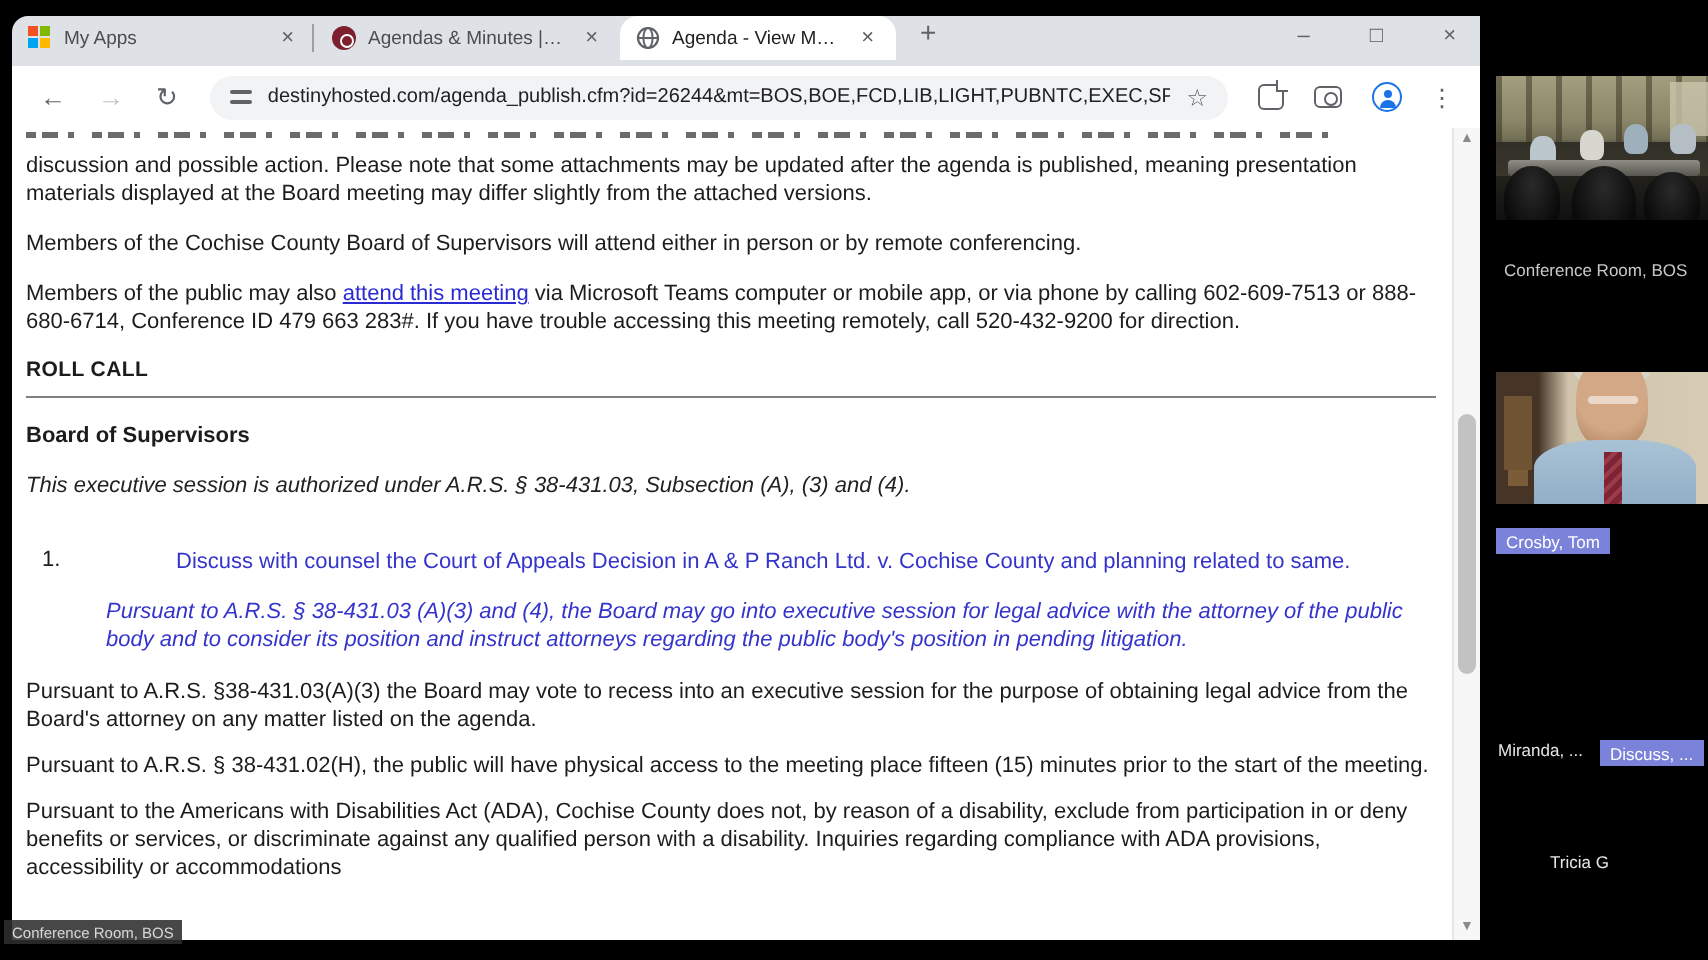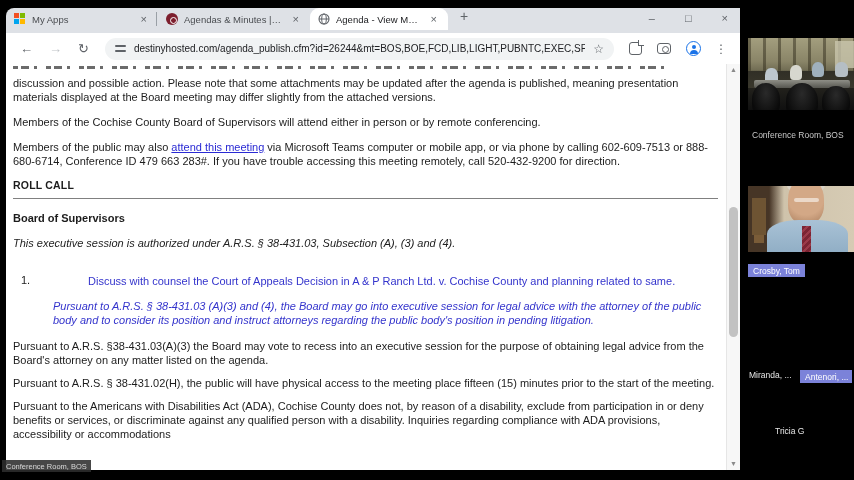--- a/index.html
+++ b/index.html
@@ -229,18 +229,18 @@
       <div class="crosby-hair"></div>
       <div class="crosby-head"></div>
       <div class="crosby-glasses"></div>
       <div class="crosby-shirt"></div>
       <div class="crosby-tie"></div>
     </div>
     <div class="name-chip" style="left:8px; top:264px;">Crosby, Tom</div>
 
     <div class="name-label" style="left:9px; top:370px; color:#e6e6e6;">Miranda, ...</div>
 
-    <div class="name-chip" style="left:60px; top:370px; max-width:52px; overflow:hidden;">Antenori, ...</div>
+    <div class="name-chip" style="left:60px; top:370px; max-width:52px; overflow:hidden;">Discuss, ...</div>
 
     <div class="name-label" style="left:35px; top:426px; color:#e6e6e6;">Tricia G</div>
 
   </div>
 </div>
 
 </body></html>

